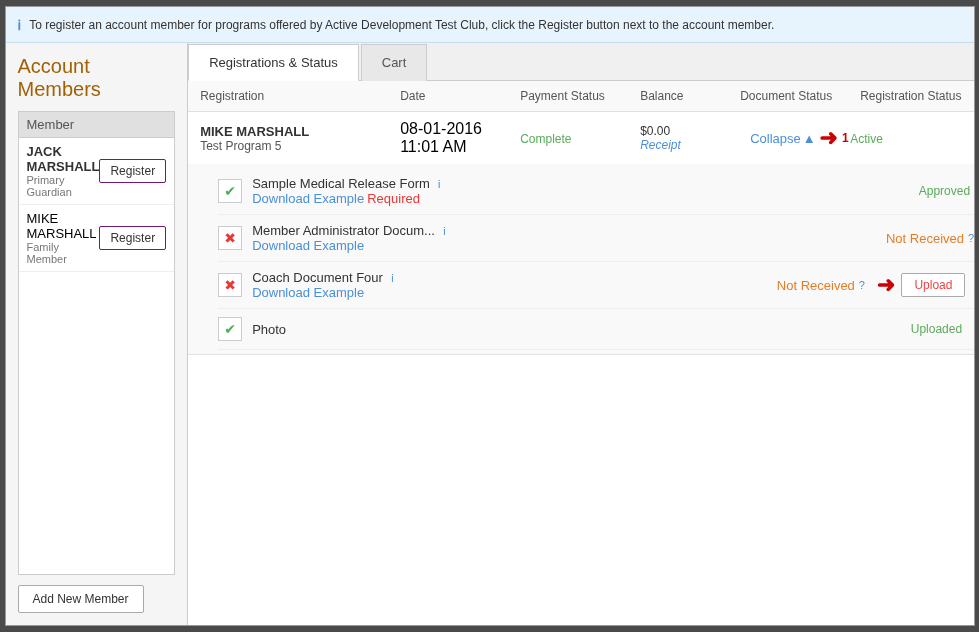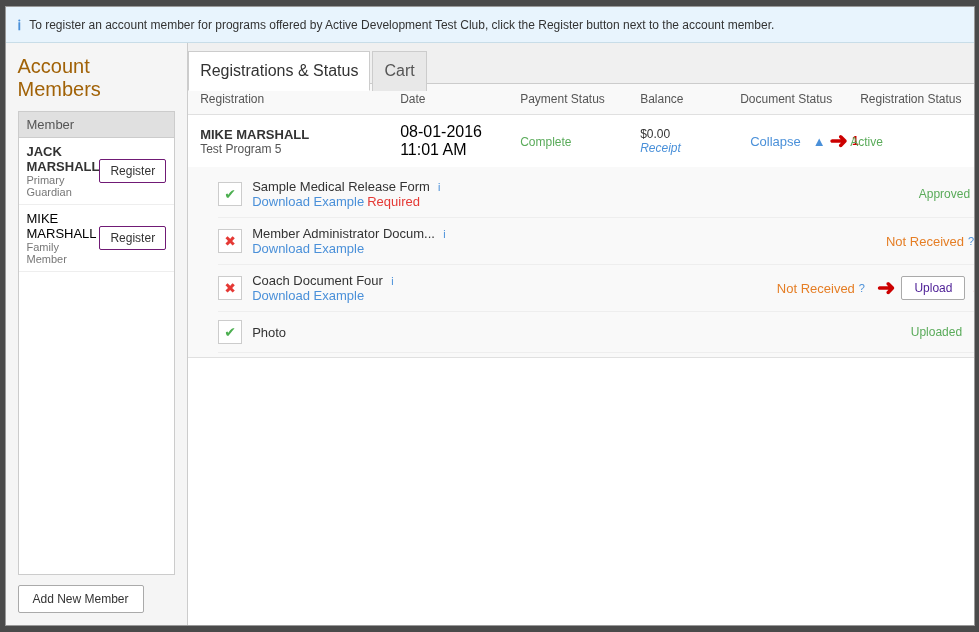--- a/index.html
+++ b/index.html
@@ -14,52 +14,52 @@
     .member-list { background: #fff; border: 1px solid #ccc; flex: 1; margin-bottom: 10px; }
     .member-list-header { background: #e0e0e0; padding: 5px 8px; font-weight: normal; color: #555; border-bottom: 1px solid #ccc; }
     .member-item { padding: 6px 8px; display: flex; justify-content: space-between; align-items: center; border-bottom: 1px solid #eee; }
     .member-item.primary .member-name { font-weight: bold; color: #333; }
     .member-item .member-role { color: #777; font-size: 11px; }
     .member-item .member-info { display: flex; flex-direction: column; }
     .register-btn { background: #fff; border: 1px solid #701a75; padding: 4px 10px; cursor: pointer; color: #333; font-size: 12px; border-radius: 2px; }
     .add-member-btn { background: #fff; border: 1px solid #aaa; padding: 6px 14px; cursor: pointer; color: #333; font-size: 12px; border-radius: 2px; width: fit-content; }
     .content-area { flex: 1; display: flex; flex-direction: column; padding: 0; }
     .tabs { display: flex; border-bottom: 1px solid #ccc; background: #f0f0f0; }
-    .tab { padding: 10px 11px; cursor: pointer; border: 1px solid #ccc; border-bottom: none; margin-right: 2px; background: #fff; color: #333; font-size: 16px; position: relative; top: 8px; }
+    .tab { padding: 10px 20px; cursor: pointer; border: 1px solid #ccc; border-bottom: none; margin-right: 2px; background: #fff; color: #333; font-size: 13px; position: relative; top: 1px; }
     .tab.active { background: #fff; border-bottom: 1px solid #fff; font-weight: normal; }
     .tab.inactive { background: #e8e8e8; color: #555; }
     .registrations-content { flex: 1; padding: 0; background: #fff; overflow: auto; }
     .table-header { display: grid; grid-template-columns: 200px 120px 120px 100px 120px 120px; padding: 8px 12px; border-bottom: 1px solid #e0e0e0; background: #f9f9f9; }
     .table-header-cell { color: #555; font-size: 12px; }
     .registration-row { border-bottom: 1px solid #e0e0e0; }
     .registration-main { display: grid; grid-template-columns: 200px 120px 120px 110px 100px 120px; padding: 8px 12px; align-items: center; background: #fff; }
     .reg-name { font-weight: bold; color: #333; font-size: 13px; }
     .reg-program { color: #555; font-size: 12px; }
     .reg-date { color: #000000; font-size: 16px; }
     .status-complete { color: #5aab5a; font-size: 12px; }
     .balance-amount { color: #333; font-size: 12px; }
     .balance-receipt { color: #4a90d9; font-size: 12px; cursor: pointer; font-style: italic; }
-    .collapse-btn { color: #4a90d9; cursor: pointer; font-size: 12px; display: flex; align-items: center; gap: 12px; }
+    .collapse-btn { color: #4a90d9; cursor: pointer; font-size: 12px; display: flex; align-items: center; gap: 2px; }
     .reg-active { color: #5aab5a; font-size: 12px; }
     .documents-section { padding: 4px 12px 4px 30px; background: #f9f9f9; }
     .doc-row { display: flex; align-items: center; padding: 8px 0; border-bottom: 1px solid #eee; position: relative; }
     .doc-icon { width: 24px; height: 24px; border: 1px solid #ccc; display: flex; align-items: center; justify-content: center; margin-right: 10px; flex-shrink: 0; background: #fff; }
     .doc-check { color: #4caf50; font-size: 14px; }
     .doc-x { color: #e53935; font-size: 14px; }
     .doc-info { flex: 1; }
     .doc-name { color: #333; font-size: 12px; display: flex; align-items: center; gap: 8px; }
     .doc-download { font-size: 11px; color: #666; }
     .doc-download .required { color: #e53935; }
     .doc-download .example-link { color: #4a90d9; cursor: pointer; }
     .doc-status-approved { color: #5aab5a; font-size: 12px; margin-left: auto; padding-right: 10px; }
     .doc-status-notreceived { color: #e57e25; font-size: 12px; margin-left: auto; display: flex; align-items: center; gap: 4px; padding-right: 6px; }
     .doc-status-uploaded { color: #5aab5a; font-size: 12px; margin-left: auto; padding-right: 18px; }
     .info-circle { color: #4a90d9; font-size: 11px; cursor: pointer; }
     .question-circle { color: #4a90d9; font-size: 11px; cursor: pointer; }
-    .upload-btn { background: #fff; border: 1px solid #aaa; padding: 4px 12px; cursor: pointer; color: #4c1d95; font-size: 12px; border-radius: 2px; }
+    .upload-btn { background: #fff; border: 1px solid #aaa; padding: 4px 12px; cursor: pointer; color: #ef4444; font-size: 12px; border-radius: 2px; }
     .doc-right { display: flex; align-items: center; gap: 6px; margin-left: auto; }
     .cell-doc { display: flex; flex-direction: column; }
   </style>
 </head>
 <body>
 
 <div class="window">
 
   <div class="top-bar">
     <span class="info-icon">ℹ</span>

